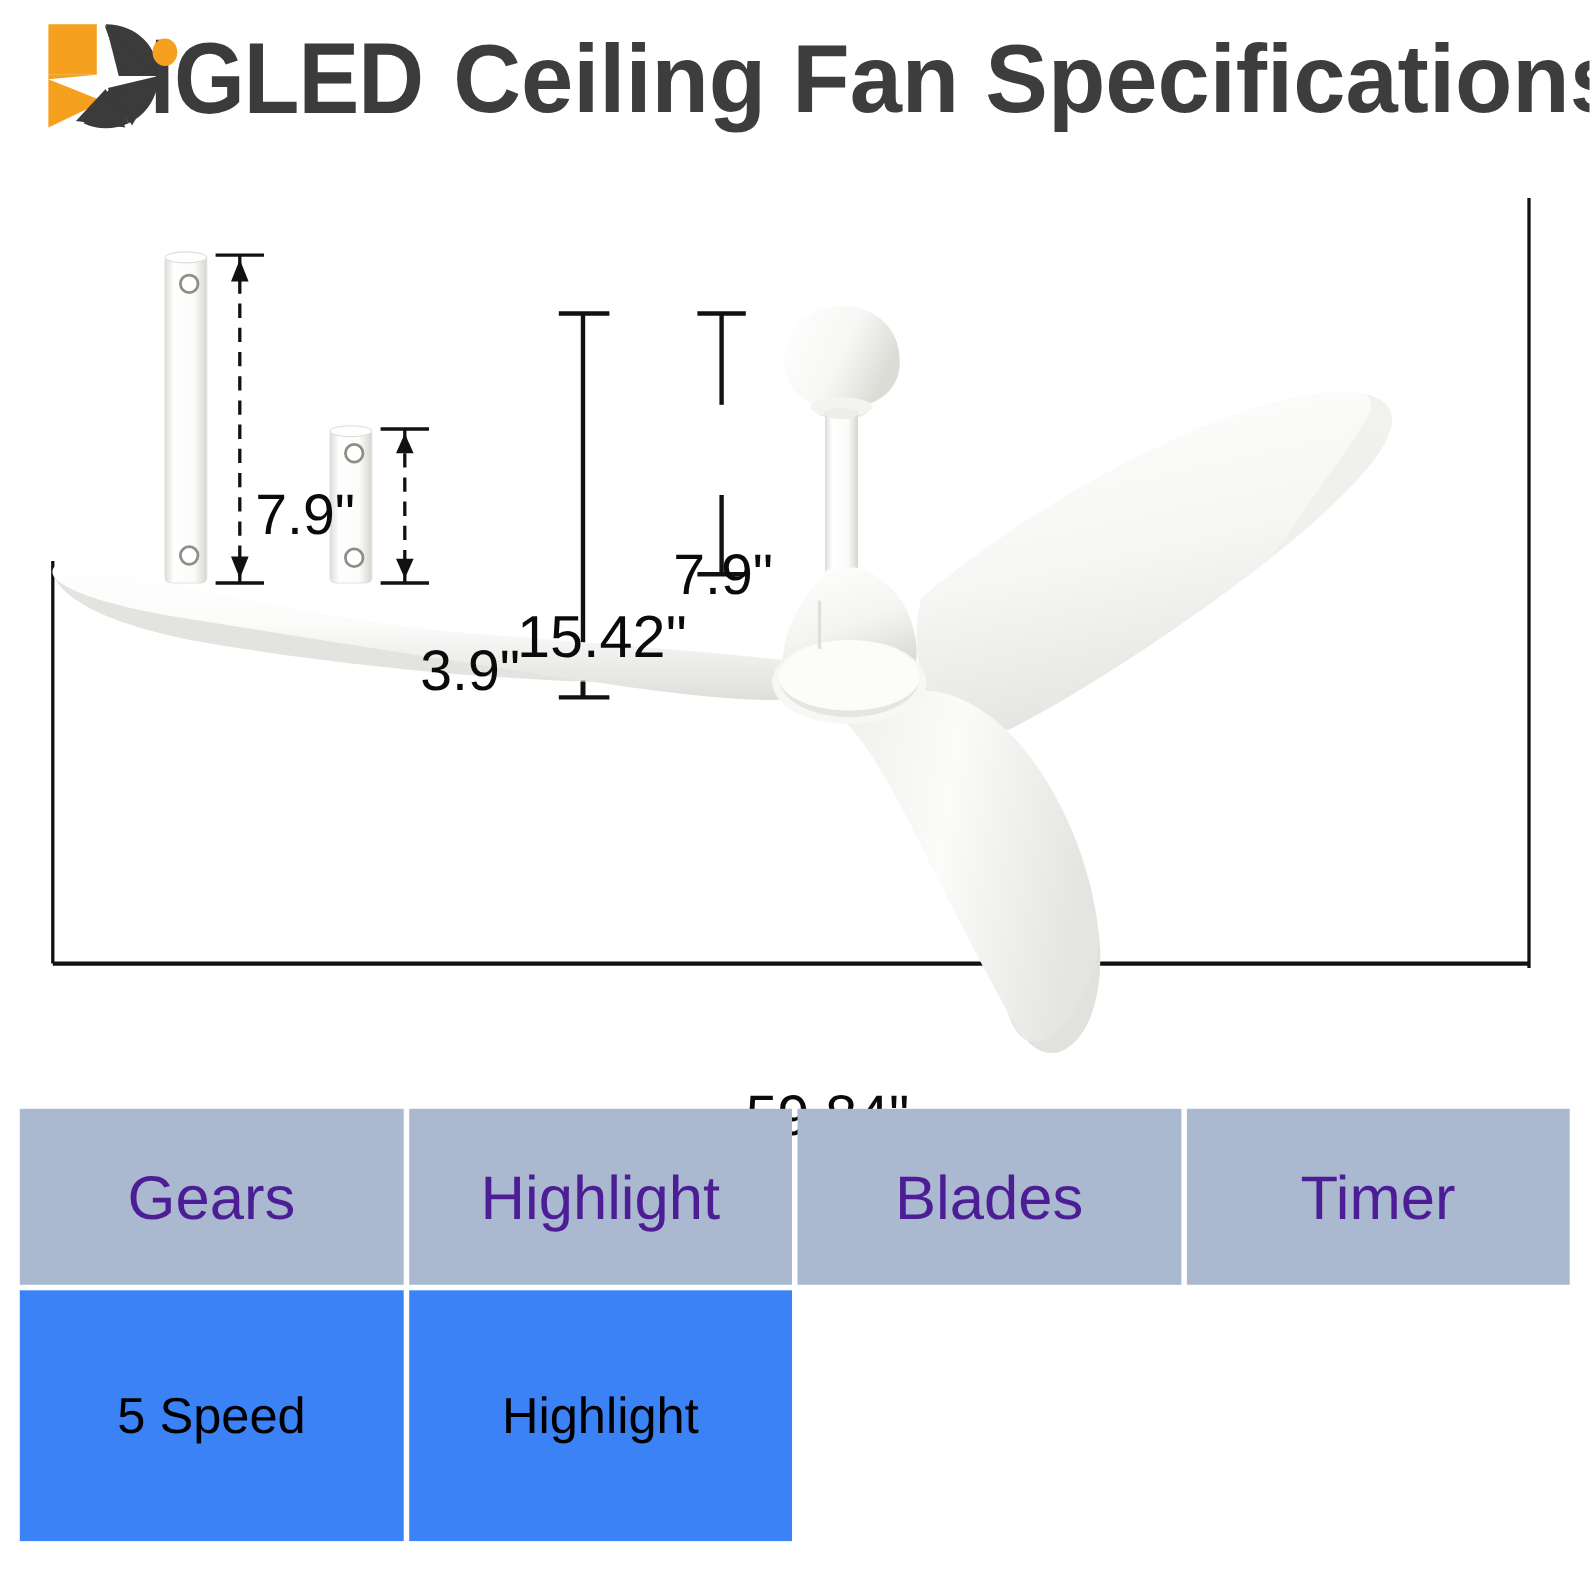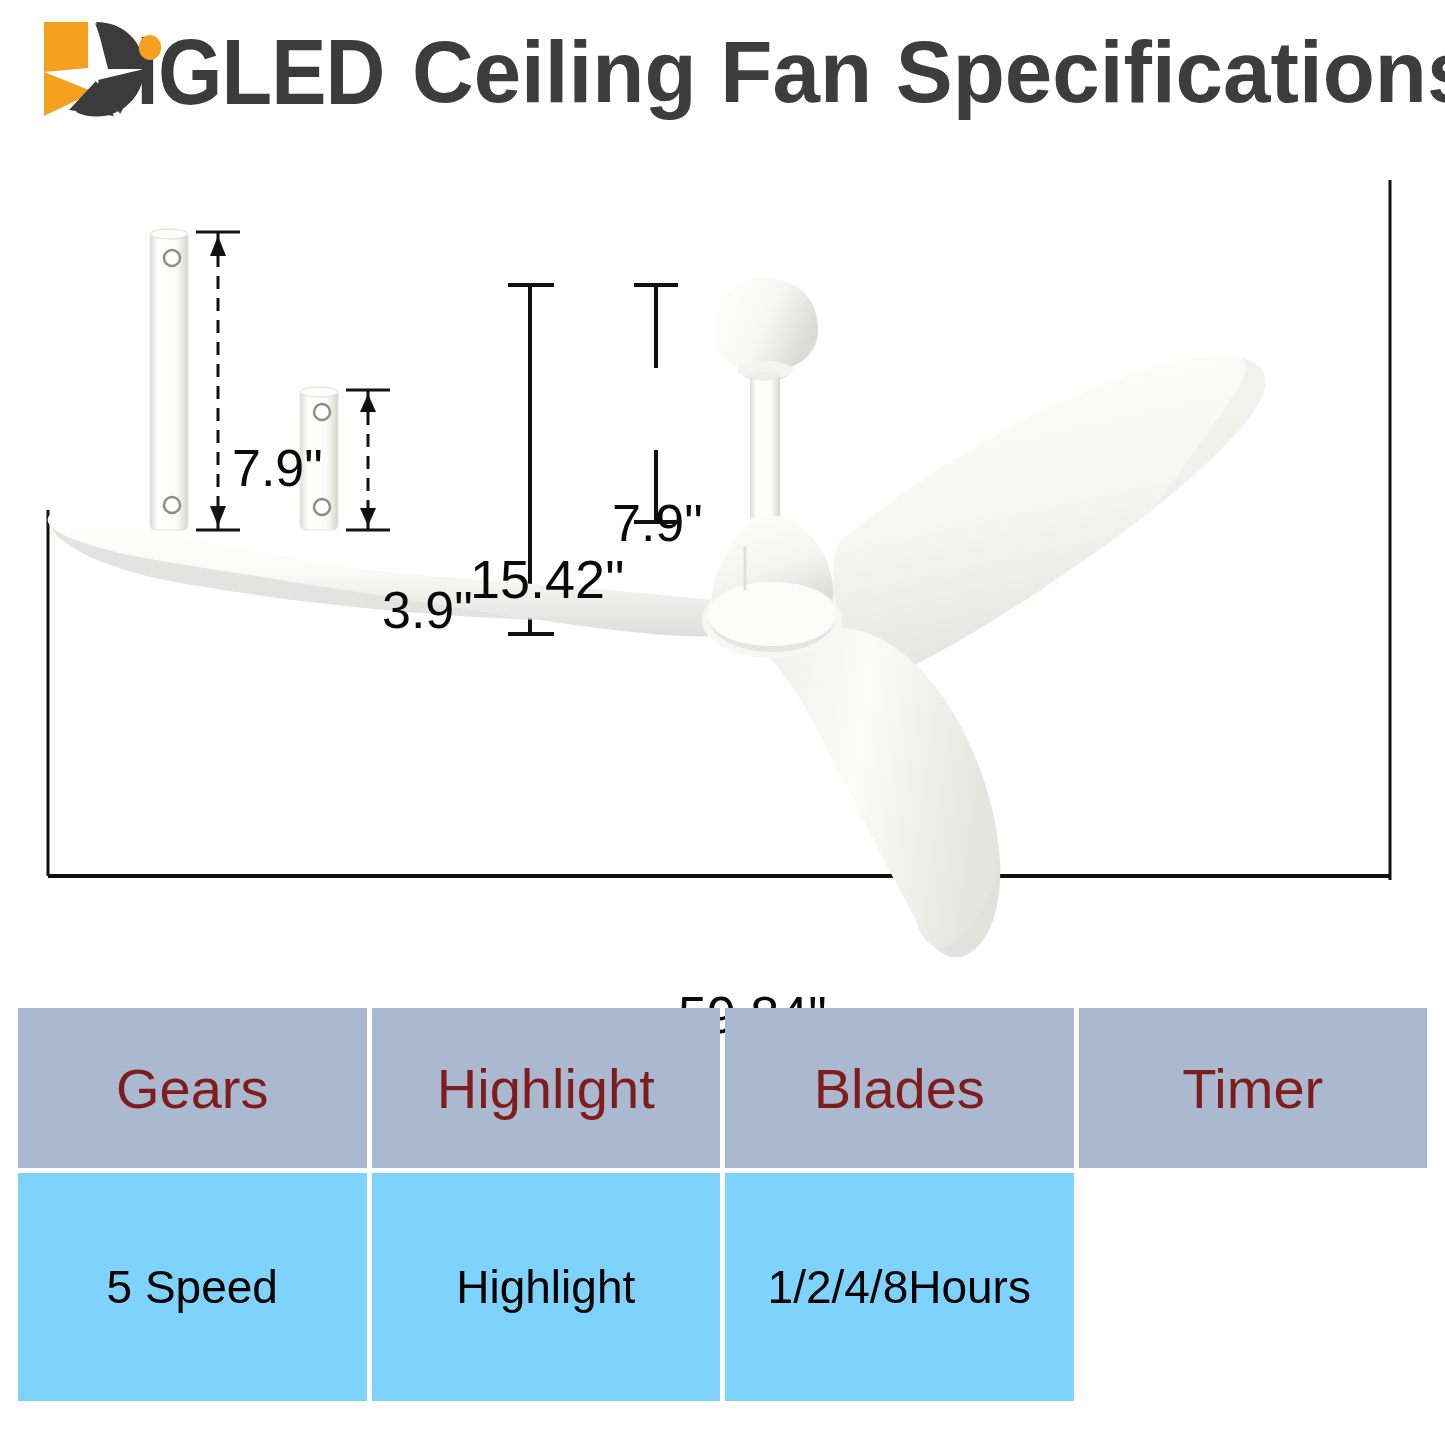--- a/index.html
+++ b/index.html
@@ -92,27 +92,27 @@
     gap: 5px;
   }
   .cell {
     display: flex;
     align-items: center;
     justify-content: center;
     text-align: center;
   }
   .head-cell {
     background: #aab8d0;
-    color: #7f1d1d;
+    color: #4c1d95;
     font-size: 56px;
     font-weight: normal;
     font-family: "Liberation Sans Narrow", "Liberation Sans", sans-serif;
   }
   .body-cell {
-    background: #7dd3fc;
+    background: #3b82f6;
     color: #000000;
     font-size: 46px;
     font-family: "Liberation Sans Narrow", "Liberation Sans", sans-serif;
   }
 </style>
 </head>
 <body>
 
 <div id="header">
 
@@ -312,16 +312,13 @@
   <div class="cell head-cell">
     <span>Timer</span>
   </div>
 
   <div class="cell body-cell">
     <span>5 Speed</span>
   </div>
   <div class="cell body-cell">
     <span>Highlight</span>
   </div>
-  <div class="cell body-cell">
-    <span>1/2/4/8Hours</span>
-  </div>
 </div>
 
 </body></html>

